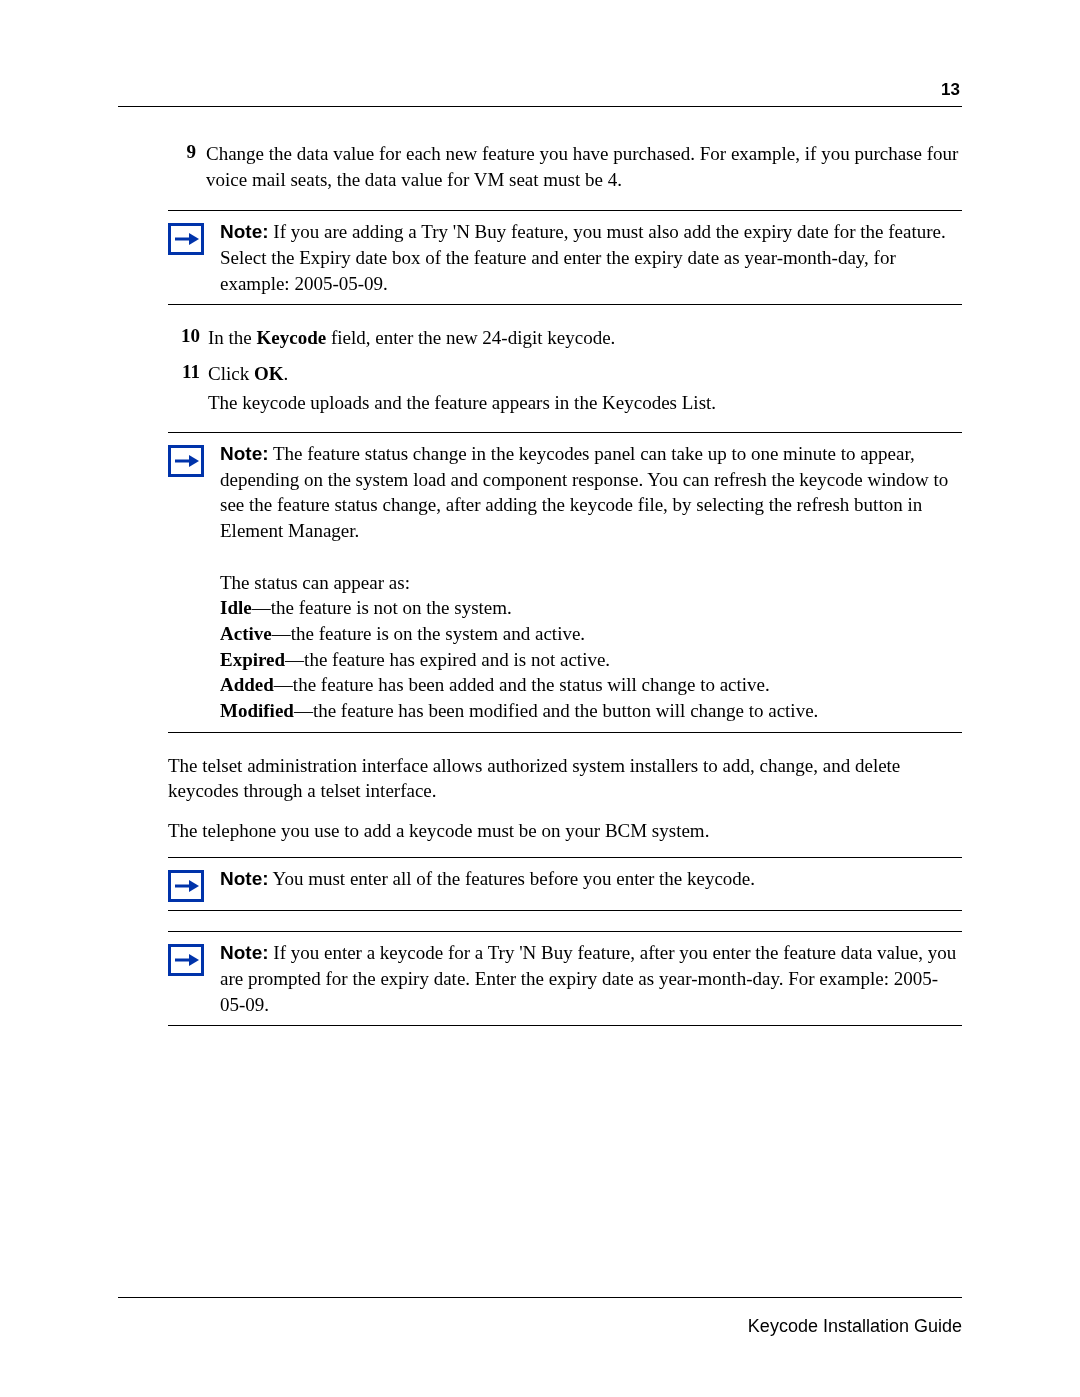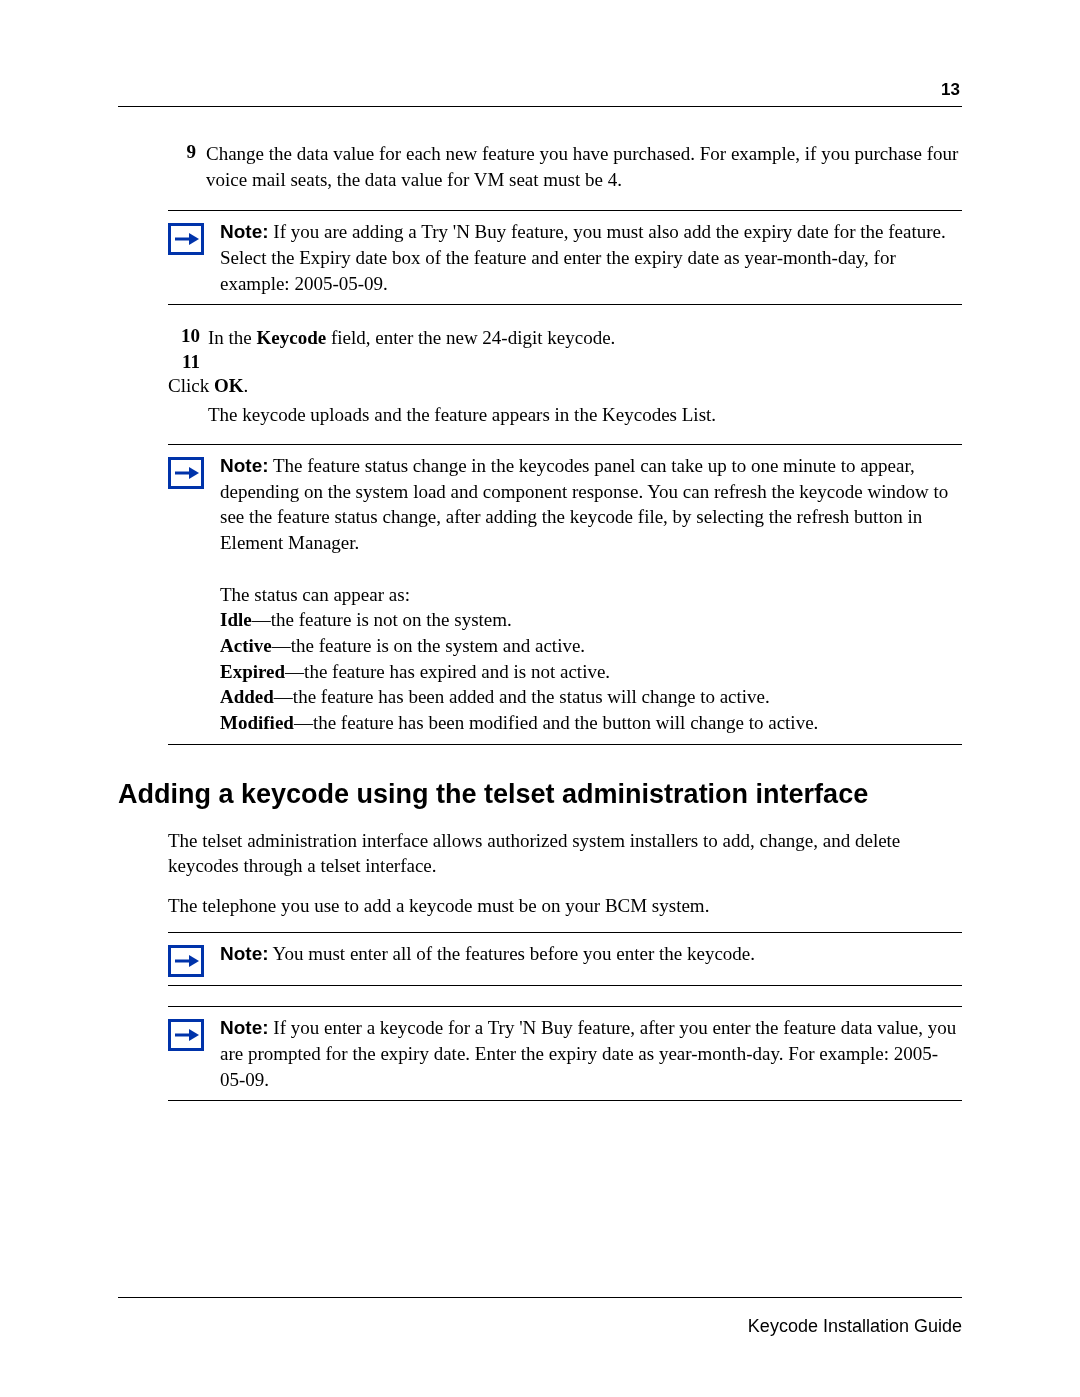--- a/index.html
+++ b/index.html
@@ -135,22 +135,22 @@
       border-top: 1px solid #000;
       margin-bottom: 18px;
     }
     .footer-text {
       font-family: Arial, Helvetica, sans-serif;
       font-size: 18px;
       text-align: right;
       margin-top: 12px;
     }
     .mb18 { margin-bottom: 18px; }
-    .mb10 { margin-bottom: 0; }
-    .mb4 { margin-bottom: 4px; flex-direction: column; }
+    .mb10 { margin-bottom: 10px; }
+    .mb4 { margin-bottom: 4px; }
     .bold { font-weight: bold; }
     .nowrap-section { margin-left: -50px; }
   </style>
 </head>
 <body>
 
 <div class="page">
   <div class="header">
     <span class="page-num">13</span>
   </div>
@@ -210,21 +210,20 @@
           <div class="status-line"><span class="term">Active</span><span>—the feature is on the system and active.</span></div>
           <div class="status-line"><span class="term">Expired</span><span>—the feature has expired and is not active.</span></div>
           <div class="status-line"><span class="term">Added</span><span>—the feature has been added and the status will change to active.</span></div>
           <div class="status-line"><span class="term">Modified</span><span>—the feature has been modified and the button will change to active.</span></div>
         </div>
       </div>
     </div>
     <hr class="note-rule-bottom">
 
     <div class="nowrap-section">
-      <h2 class="h2-section">Adding a keycode using the telset administration interface</h2>
       <div class="note-indent">
         <p class="body-para">The telset administration interface allows authorized system installers to add, change, and delete keycodes through a telset interface.</p>
         <p class="body-para">The telephone you use to add a keycode must be on your BCM system.</p>
 
         <hr class="note-rule-top">
         <div class="note-block">
           <div class="note-icon-wrap">
             <svg class="note-icon-svg" viewBox="0 0 26 18">
               <line x1="2" y1="9" x2="18" y2="9" stroke="#0033aa" stroke-width="3"></line>
               <polygon points="16,3 26,9 16,15" fill="#0033aa"></polygon>

